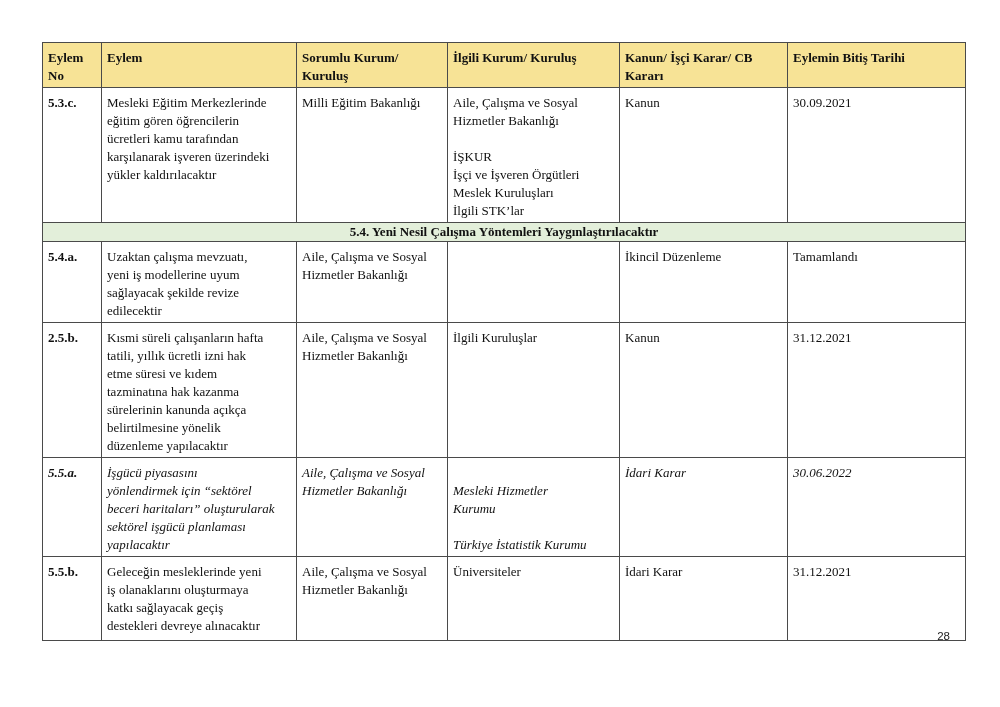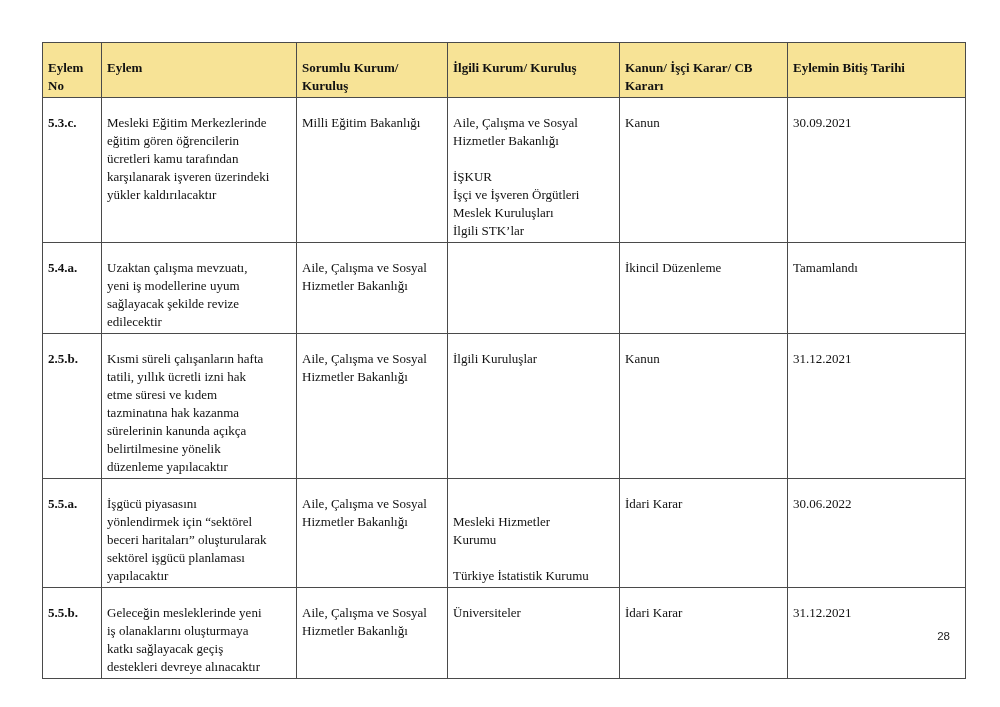--- a/index.html
+++ b/index.html
@@ -23,21 +23,21 @@
     border-collapse:collapse;
     table-layout:fixed;
   }
   table.action-table th,
   table.action-table td{
     border:1px solid var(--border-col);
     vertical-align:top;
     text-align:left;
     font-size:13px;
     line-height:18px;
-    padding:16px 4px 2px 5px;
+    padding:6px 4px 2px 5px;
     white-space:pre-line;
     box-sizing:border-box;
     overflow:hidden;
   }
   table.action-table th{
     background:var(--header-bg);
     font-weight:bold;
   }
   td.no-cell{font-weight:bold;margin-left:12px;}
   tr.section-row td{
@@ -45,21 +45,21 @@
     font-weight:bold;
     text-align:center;
     padding:0 4px;
     white-space:nowrap;
   }
   .h-header{height:38px;}
   .r53c{height:112px;}
   .sec{height:18px;}
   .r54a{height:61px;}
   .r54b{height:128px;}
-  .r55a{height:90px;}
+  .r55a{height:90px;font-style:italic;}
   .r55b{height:84px;}
   .page-number{
     position:absolute;
     top:630px;right:50px;
     font-family:"Liberation Sans","DejaVu Sans",sans-serif;
     font-size:11.5px;
     color:#222;
   }
 </style>
 </head>
@@ -102,20 +102,23 @@
 Hizmetler Bakanlığı
 
 İŞKUR
 İşçi ve İşveren Örgütleri
 Meslek Kuruluşları
 İlgili STK’lar</td>
         <td>Kanun</td>
         <td>30.09.2021</td>
       </tr>
 
+      <tr class="section-row sec">
+        <td colspan="6">5.4. Yeni Nesil Çalışma Yöntemleri Yaygınlaştırılacaktır</td>
+      </tr>
 
       <tr class="r54a">
         <td class="no-cell">5.4.a.</td>
         <td>Uzaktan çalışma mevzuatı,
 yeni iş modellerine uyum
 sağlayacak şekilde revize
 edilecektir</td>
         <td>Aile, Çalışma ve Sosyal
 Hizmetler Bakanlığı</td>
         <td></td>

